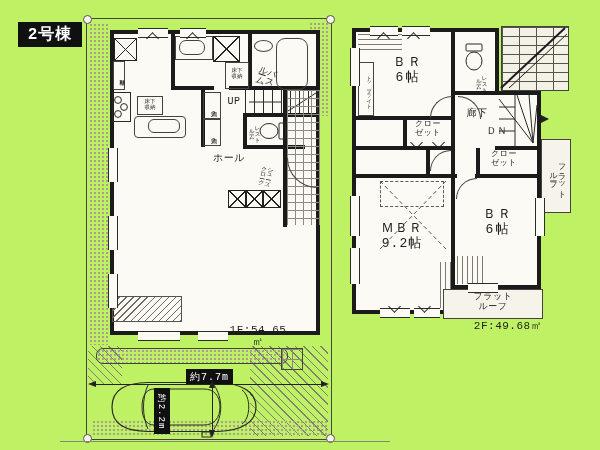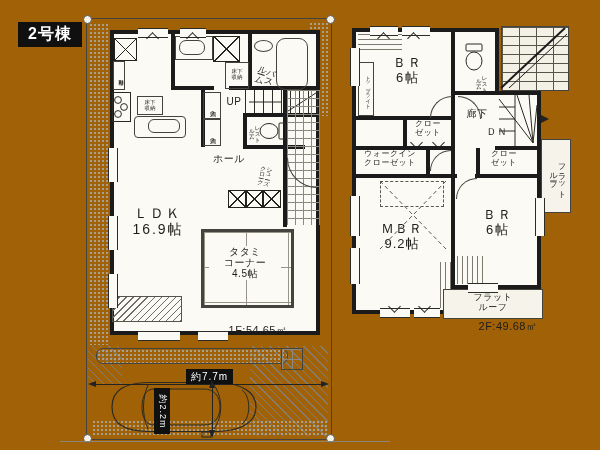--- a/index.html
+++ b/index.html
@@ -1,17 +1,17 @@
 <!DOCTYPE html>
 <html><head>
 <meta charset="utf-8">
 <style>
   html,body{margin:0;padding:0;background:#e9e6de;}
-  .canvas{position:relative;width:600px;height:450px;background:#a16207;overflow:hidden;
-          font-family:Liberation Sans, sans-serif;color:#1d1d1b;}
+  .canvas{position:relative;width:600px;height:450px;background:#bef264;overflow:hidden;
+          font-family:Liberation Mono, monospace;color:#1d1d1b;}
   .abs{position:absolute;}
   .wall{position:absolute;background:#1b1b1b;}
   .room{position:absolute;background:#fbfaf4;}
   .thin{position:absolute;border:1px solid #45433d;}
   .lbl{position:absolute;white-space:pre-line;text-align:center;line-height:1.12;letter-spacing:.5px;}
   .v{writing-mode:vertical-rl;text-orientation:upright;letter-spacing:0;line-height:1.05;}
   .blk{position:absolute;background:#101010;color:#fff;display:flex;align-items:center;justify-content:center;letter-spacing:1px;}
   .xbox{position:absolute;border:1.5px solid #24241f;
         background:linear-gradient(to top right,transparent calc(50% - .7px),#24241f calc(50% - .7px),#24241f calc(50% + .7px),transparent calc(50% + .7px)),
                    linear-gradient(to bottom right,transparent calc(50% - .7px),#24241f calc(50% - .7px),#24241f calc(50% + .7px),transparent calc(50% + .7px));}
@@ -118,27 +118,20 @@
 
   <div class="lbl" style="left:206px;top:153px;width:46px;font-size:10px;">ホール</div>
   <div class="lbl v" style="left:248px;top:150px;width:24px;height:42px;font-size:6px;transform:rotate(12deg);">シューズ
 クローク</div>
   <div class="xbox" style="left:228px;top:190px;width:17px;height:16px;"></div>
   <div class="xbox" style="left:245px;top:190px;width:17px;height:16px;"></div>
   <div class="xbox" style="left:262px;top:190px;width:17px;height:16px;"></div>
   <div class="abs tiles" style="left:287px;top:90px;width:33px;height:135px;"></div>
   <div class="arc bl" style="left:287px;top:158px;width:29px;height:29px;"></div>
 
-  <div class="thin tatami-bg" style="left:201px;top:229px;width:87px;height:73px;border-width:3px;background-color:#fbfaf4;">
-    <div class="lbl" style="left:5px;top:14px;width:72px;font-size:10px;background:#fbfaf4;">タタミ
-コーナー
-4.5帖</div>
-  </div>
-  <div class="lbl" style="left:124px;top:206px;width:68px;font-size:14px;letter-spacing:2px;">ＬＤＫ
-16.9帖</div>
   <div class="abs hatch2" style="left:112px;top:296px;width:68px;height:24px;border:1px solid #57544c;"></div>
 
   <div class="win-v" style="left:108px;top:148px;width:8px;height:34px;"></div>
   <div class="win-v" style="left:108px;top:216px;width:8px;height:34px;"></div>
   <div class="win-v" style="left:108px;top:274px;width:8px;height:34px;"></div>
   <div class="win-h" style="left:138px;top:28px;width:30px;height:8px;"></div>
   <div class="win-h" style="left:180px;top:28px;width:26px;height:8px;"></div>
   <div class="win-h" style="left:138px;top:331px;width:42px;height:8px;"></div>
   <div class="win-h" style="left:198px;top:331px;width:30px;height:8px;"></div>
   <div class="chev upch" style="left:148px;top:34px;"></div>
@@ -231,22 +224,20 @@
     <line x1="34" y1="48" x2="18" y2="0" stroke="#2a2a25"></line>
     <line x1="34" y1="48" x2="30" y2="0" stroke="#2a2a25"></line>
     <line x1="34" y1="48" x2="38" y2="10" stroke="#2a2a25"></line>
   </svg>
   <div class="tri" style="left:541px;top:115px;border-top:4px solid transparent;border-bottom:4px solid transparent;border-left:8px solid #222;"></div>
 
   <div class="lbl" style="left:405px;top:120px;width:46px;font-size:8px;">クロー
 ゼット</div>
   <div class="chev dnch" style="left:412px;top:138px;"></div>
   <div class="chev dnch" style="left:434px;top:138px;"></div>
-  <div class="lbl" style="left:352px;top:150px;width:76px;font-size:8px;">ウォークイン
-クローゼット</div>
   <div class="lbl" style="left:480px;top:150px;width:48px;font-size:8px;">クロー
 ゼット</div>
   <div class="arc tl" style="left:430px;top:150px;width:20px;height:20px;"></div>
 
   <div class="lbl" style="left:370px;top:222px;width:64px;font-size:13px;letter-spacing:1px;">ＭＢＲ
 9.2帖</div>
   <div class="dashrect" style="left:380px;top:181px;width:62px;height:24px;"></div>
   <svg style="left:380px;top:181px;" width="66" height="68" viewBox="0 0 66 68">
     <line x1="0" y1="0" x2="66" y2="68" stroke="#5a574f" stroke-dasharray="4 3"></line>
     <line x1="66" y1="0" x2="0" y2="68" stroke="#5a574f" stroke-dasharray="4 3"></line>

